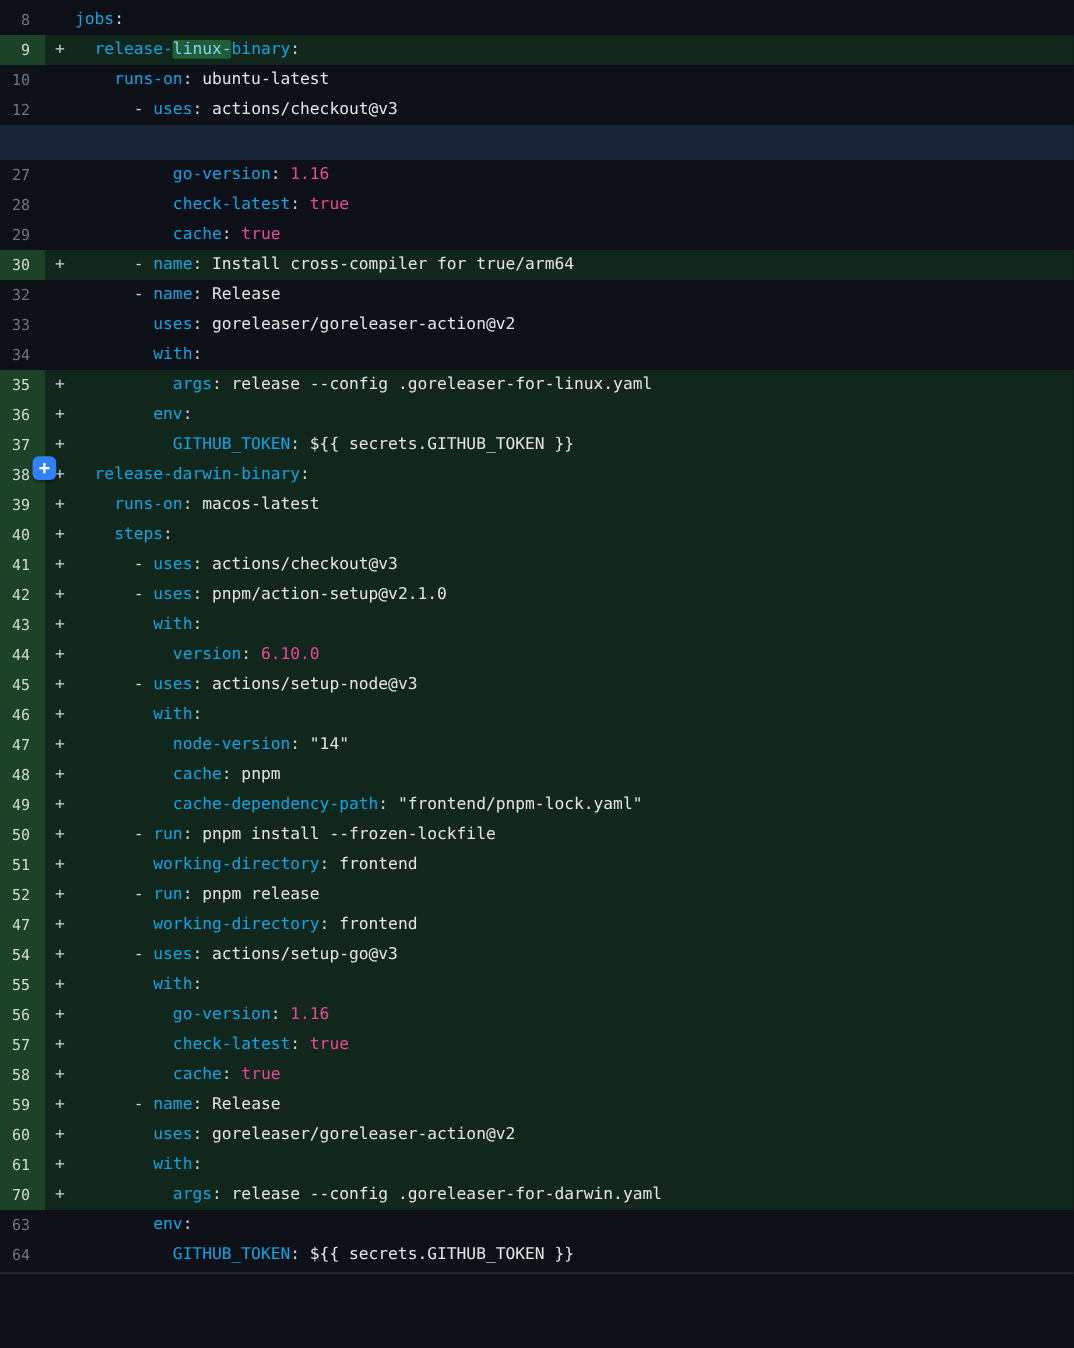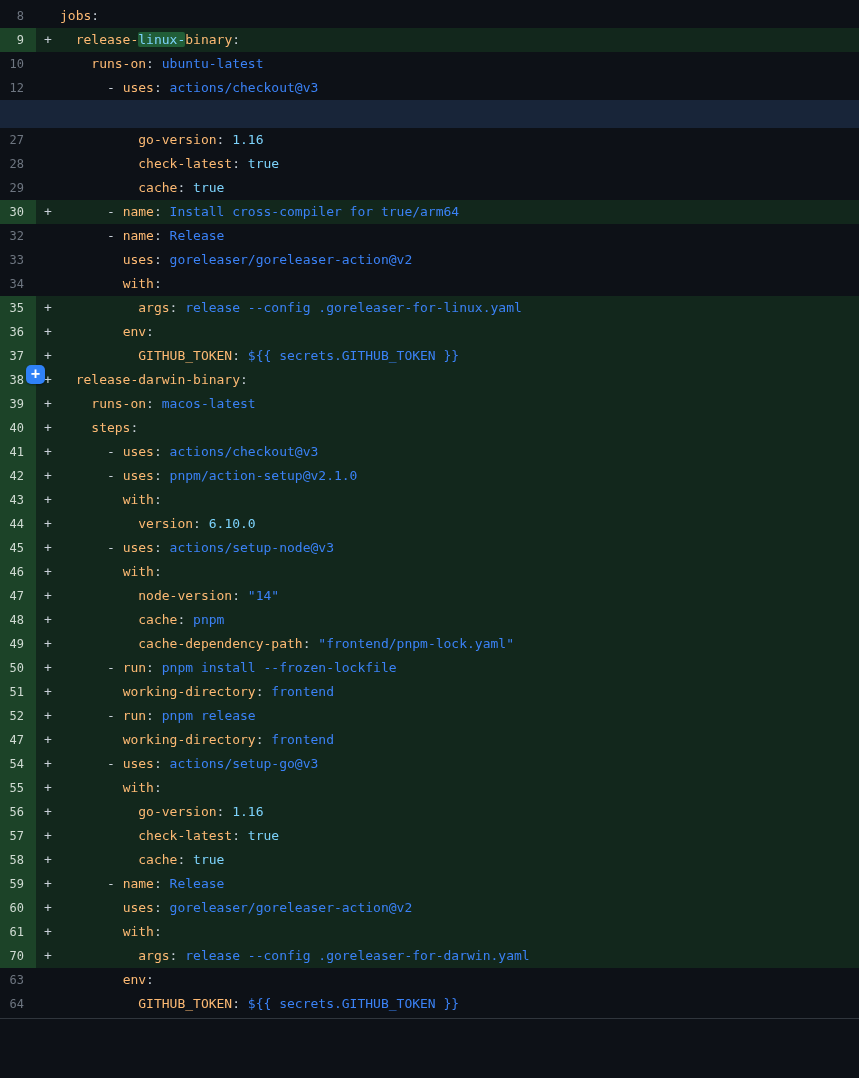--- a/index.html
+++ b/index.html
@@ -43,25 +43,25 @@
     display: inline-block;
     width: 16px;
     color: #c9d1d9;
   }
   .row.added .code   { background: #12271c; }
   .row.added .gutter { background: #1c4328; color: #d0dbd3; }
   .row.hunk {
     height: 28px;
     background: #182539;
   }
-  .seg-k  { color: #fdba74; }
+  .seg-k  { color: #0ea5e9; }
   .seg-kh { color: #7dd3fc; background: #215e38; border-radius: 2px; }
   .seg-p  { color: #c9d1d9; }
-  .seg-v  { color: #3b82f6; }
-  .seg-c  { color: #7dd3fc; }
+  .seg-v  { color: #e5e5e5; }
+  .seg-c  { color: #ec4899; }
   #add-comment-btn {
     position: absolute;
     left: 26px;
     top: 365px;
     width: 19px;
     height: 19px;
     background: #2f81f7;
     border: none;
     border-radius: 5px;
     color: #ffffff;

